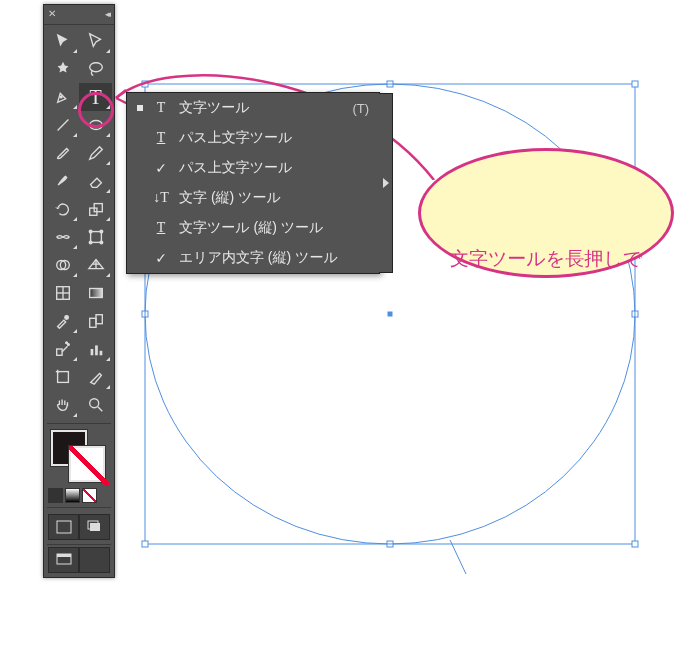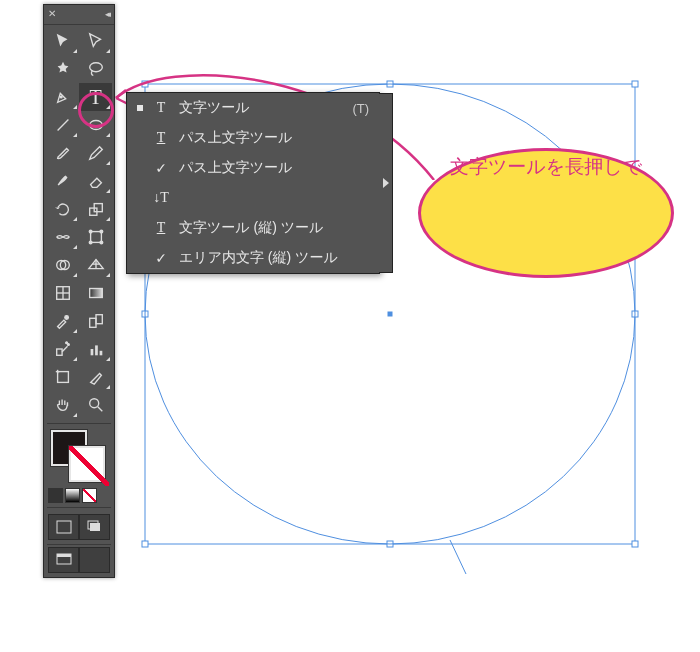--- a/index.html
+++ b/index.html
@@ -33,21 +33,21 @@
   .flyout{position:absolute;left:126px;top:92px;width:254px;background:#535353;border:1px solid #222;box-shadow:2px 2px 6px rgba(0,0,0,.4)}
   .fly-row{height:30px;display:flex;align-items:center;color:#e6e6e6;font-size:14px;padding:0 10px;cursor:pointer}
   .fly-row .dot{width:6px;height:6px;background:#e6e6e6;margin-right:8px}
   .fly-row .sp{width:14px}
   .fly-row .ico{width:20px;display:flex;justify-content:center;margin-right:8px;font-family:serif}
   .fly-row .lbl{flex:1}
   .fly-row .sc{color:#ccc;font-size:13px}
   .fly-side{position:absolute;right:-14px;top:0;bottom:0;width:14px;background:#535353;border:1px solid #222;border-left:none;display:flex;align-items:center;justify-content:center}
   .fly-side::after{content:"";width:0;height:0;border-top:5px solid transparent;border-bottom:5px solid transparent;border-left:6px solid #dcdcdc}
   
-  .callout{position:absolute;left:418px;top:148px;width:256px;height:130px;border:3px solid #d63384;border-radius:50%;display:flex;align-items:flex-start;justify-content:center;text-align:center;background:#fde047}
+  .callout{position:absolute;left:418px;top:148px;width:256px;height:130px;border:3px solid #d63384;border-radius:50%;display:flex;align-items:flex-end;justify-content:center;text-align:center;background:#fef9c3}
   .callout div{color:#d63384;font-size:19px;line-height:1.7}
   
   .arrow{position:absolute;left:108px;top:60px;width:340px;height:120px;pointer-events:none}
 </style>
 </head>
 <body>
 
 <svg class="canvas">
 
   <rect x="145" y="84" width="490" height="460" fill="none" stroke="#4f8fe0" stroke-width="1"></rect>
@@ -318,20 +318,21 @@
     <span class="lbl">パス上文字ツール</span>
   </div>
   <div class="fly-row">
     <span class="sp"></span>
     <span class="ico">✓</span>
     <span class="lbl">パス上文字ツール</span>
   </div>
   <div class="fly-row">
     <span class="sp"></span>
     <span class="ico">↓T</span>
+    <span class="lbl">文字 (縦) ツール</span>
   </div>
   <div class="fly-row">
     <span class="sp"></span>
     <span class="ico" style="text-decoration:underline">T</span>
     <span class="lbl">文字ツール (縦) ツール</span>
   </div>
   <div class="fly-row">
     <span class="sp"></span>
     <span class="ico">✓</span>
     <span class="lbl">エリア内文字 (縦) ツール</span>

